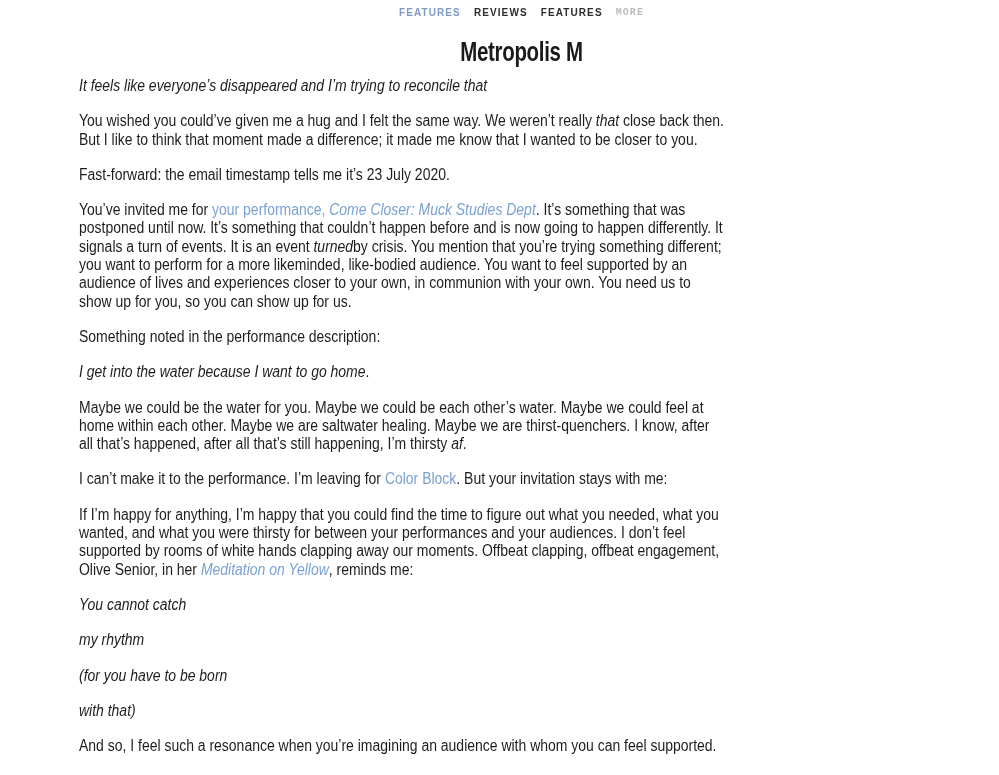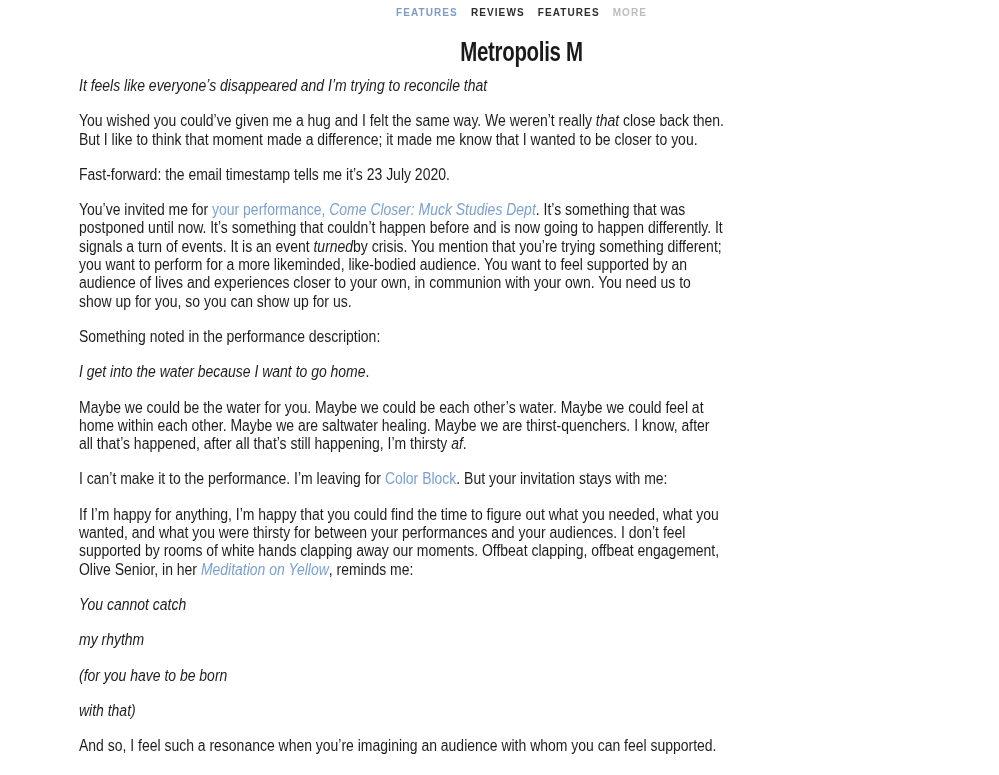--- a/index.html
+++ b/index.html
@@ -8,21 +8,21 @@
     font-family:"Liberation Sans",sans-serif;color:#1d1d1d;
     -webkit-font-smoothing:antialiased;
   }
   
   .hdr{position:relative;left:22px;text-align:center;padding-top:7px;}
   .nav{display:flex;justify-content:center;gap:13px;
        font-size:10px;line-height:11px;font-weight:700;letter-spacing:1.1px;}
   .nav a{text-decoration:none;cursor:pointer;}
   .c-active{color:#7f9bc4;text-align:center;}
   .c-dark{color:#2e2e2e;}
-  .c-muted{color:#bdbdbd;}
+  .c-muted{color:#bdbdbd;font-family:Liberation Mono, monospace;}
   h1{
     margin:20px 0 0;font-size:28px;line-height:28px;font-weight:700;
     letter-spacing:-0.4px;color:#1a1a1a;
     transform:scaleX(0.73);transform-origin:50% 0;white-space:nowrap;
   }
   
   main{
     margin:11px 0 0 79px;width:742px;
     font-size:16px;line-height:18.3px;
     transform:scaleX(0.873);transform-origin:0 0;

